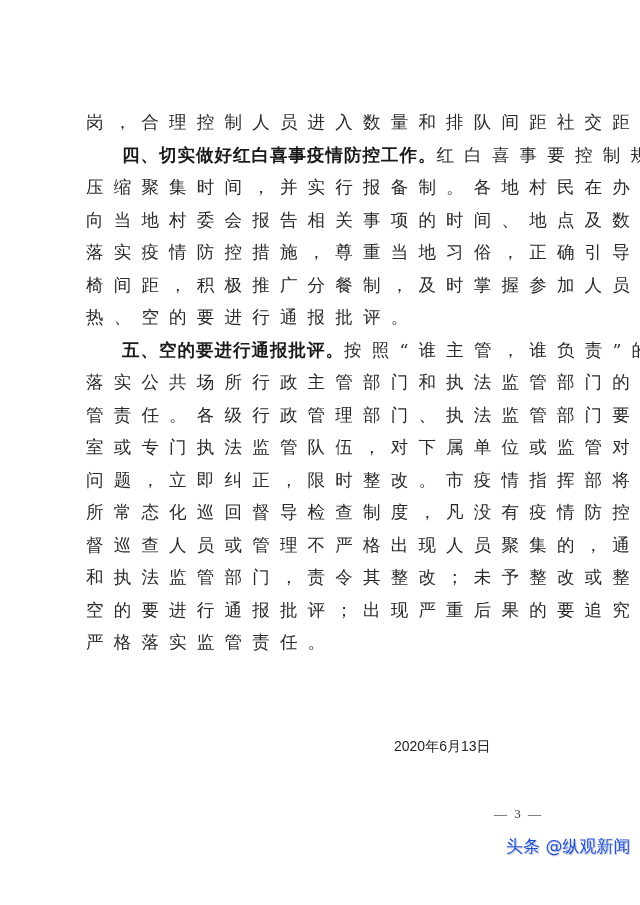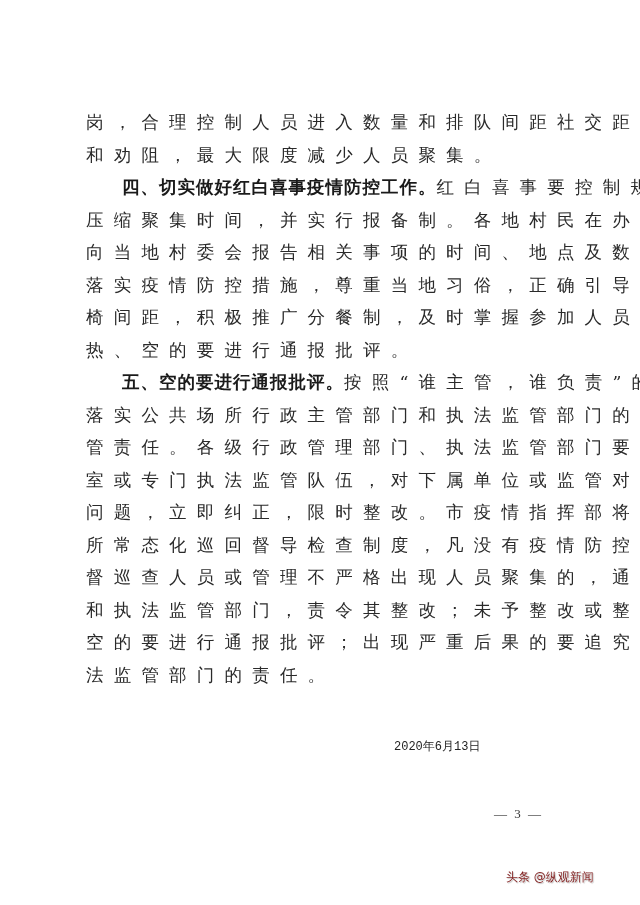--- a/index.html
+++ b/index.html
@@ -8,52 +8,51 @@
     font-family: "DejaVu Serif", "Liberation Serif", serif; color: #2a2a2a;
   }
   .page { position: absolute; left: 86px; top: 106px; width: 474px; }
   .line {
     height: 32.5px; line-height: 32.5px; font-size: 17.5px; white-space: nowrap;
     letter-spacing: 10.2px; overflow: visible;
   }
   .indent { padding-left: 36px; }
   .bold { font-family: "DejaVu Sans", "Liberation Sans", sans-serif; font-weight: bold; letter-spacing: 1px; color: #1a1a1a; text-align: center; }
   .date {
-    position: absolute; left: 394px; top: 738px; font-size: 12px; color: #222;
-    font-family: Liberation Mono, monospace;
+    position: absolute; left: 394px; top: 738px; font-size: 14px; color: #222;
+    font-family: Liberation Sans, sans-serif;
   }
   .pagenum {
     position: absolute; left: 494px; top: 806px; font-size: 13px; color: #333;
     font-family: "Liberation Serif", "DejaVu Serif", serif; letter-spacing: 2px;
   }
   .watermark {
-    position: absolute; left: 506px; top: 869px; font-size: 12px; color: #7f1d1d;
+    position: absolute; left: 506px; top: 835px; font-size: 17px; color: #1d4ed8;
     font-family: "DejaVu Sans", "Liberation Sans", sans-serif;
     text-shadow: 0 0 1px #fff, 1px 1px 1px #bbb;
   }
 </style>
 </head>
 <body>
 
 <div class="page">
   <div class="line">岗，合理控制人员进入数量和排队间距社交距离，有序进行疏导</div>
-  <div class="line">和劝阻，最大限度减少人员聚集。</div>
   <div class="line indent"><span class="bold">四、切实做好红白喜事疫情防控工作。</span><span>红白喜事要控制规模、</span></div>
   <div class="line">压缩聚集时间，并实行报备制。各地村民在办理红白喜事前，须</div>
   <div class="line">向当地村委会报告相关事项的时间、地点及数量。村委会要严格</div>
   <div class="line">落实疫情防控措施，尊重当地习俗，正确引导办事人合理摆放桌</div>
   <div class="line">椅间距，积极推广分餐制，及时掌握参加人员健康状况，严禁发</div>
   <div class="line">热、空的要进行通报批评。</div>
   <div class="line indent"><span class="bold">五、空的要进行通报批评。</span><span>按照“谁主管，谁负责”的原则，</span></div>
   <div class="line">落实公共场所行政主管部门和执法监管部门的行政管理和执法监</div>
   <div class="line">管责任。各级行政管理部门、执法监管部门要成立疫情防控办公</div>
   <div class="line">室或专门执法监管队伍，对下属单位或监管对象开展巡查，发现</div>
   <div class="line">问题，立即纠正，限时整改。市疫情指挥部将进一步强化公共场</div>
   <div class="line">所常态化巡回督导检查制度，凡没有疫情防控规定、没有疫情监</div>
   <div class="line">督巡查人员或管理不严格出现人员聚集的，通报其行政管理部门</div>
   <div class="line">和执法监管部门，责令其整改；未予整改或整改走过场、责任悬</div>
   <div class="line">空的要进行通报批评；出现严重后果的要追究行政主管部门和执</div>
-  <div class="line">法监管部门的责任。</div>
+  <div class="line">严格落实监管责任。</div>
 </div>
 
 <div class="date">2020年6月13日</div>
 <div class="pagenum">— 3 —</div>
 <div class="watermark">头条 @纵观新闻</div>
 
 </body></html>

